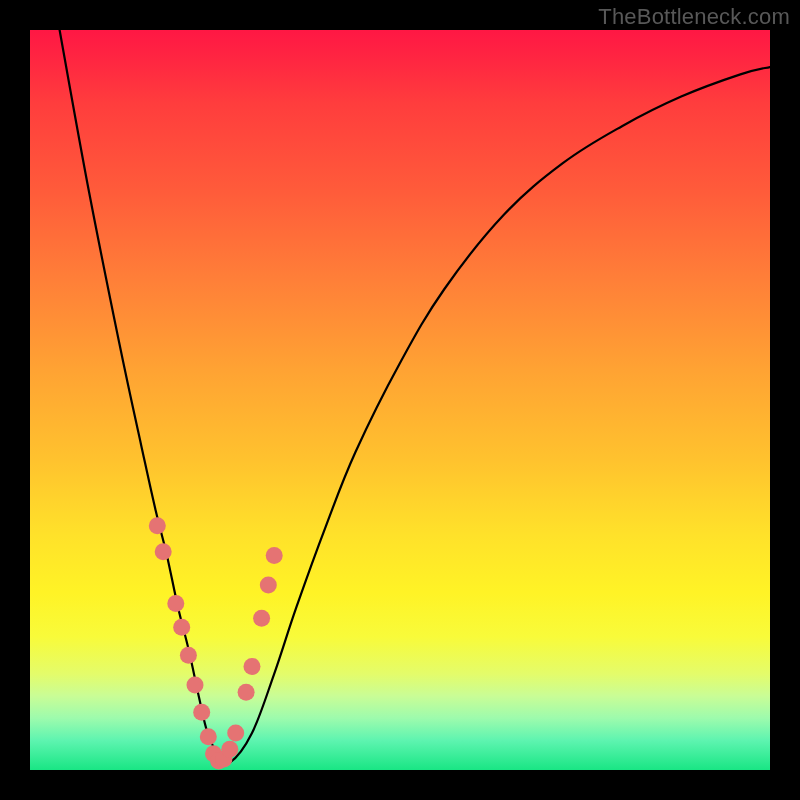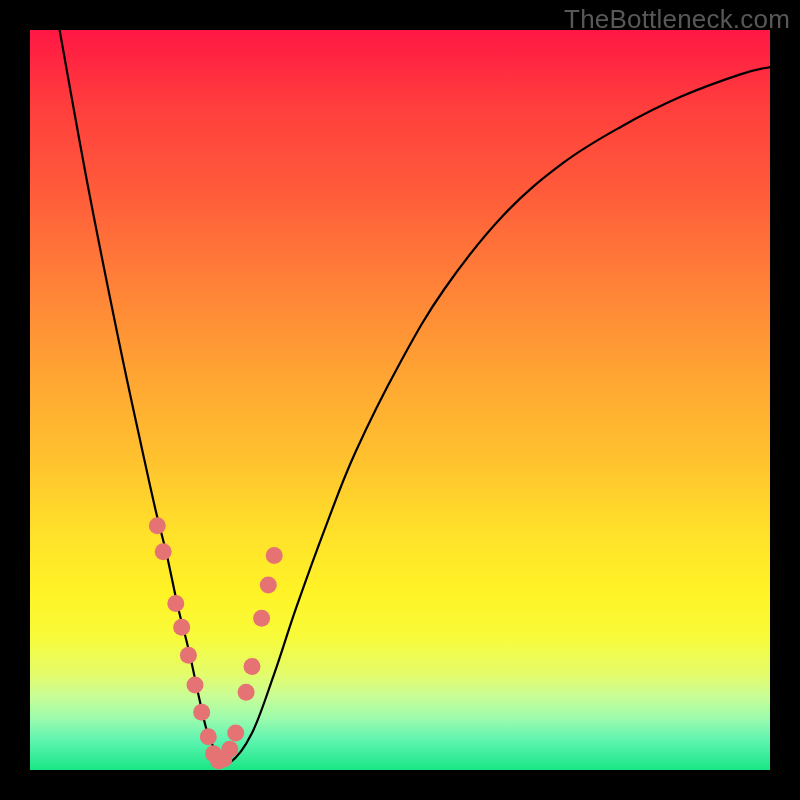--- a/index.html
+++ b/index.html
@@ -52,21 +52,21 @@
     position: absolute;
     inset: 0;
     width: 740px;
     height: 740px;
   }
   .watermark {
     position: absolute;
     top: 4px;
     right: 10px;
     color: #585858;
-    font-size: 26px;
+    font-size: 22px;
     font-weight: 500;
     letter-spacing: 0.2px;
     user-select: none;
   }
 </style>
 </head>
 <body>
 
 <div class="frame">
   <div class="watermark">TheBottleneck.com</div>

